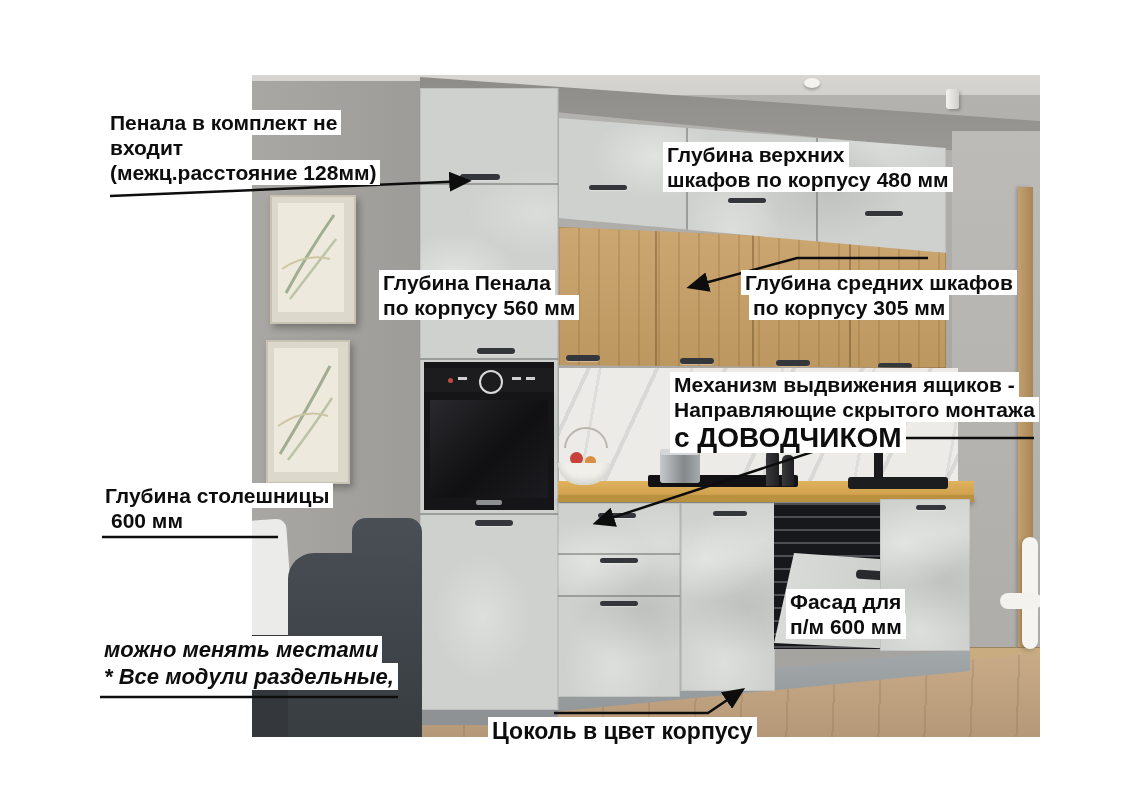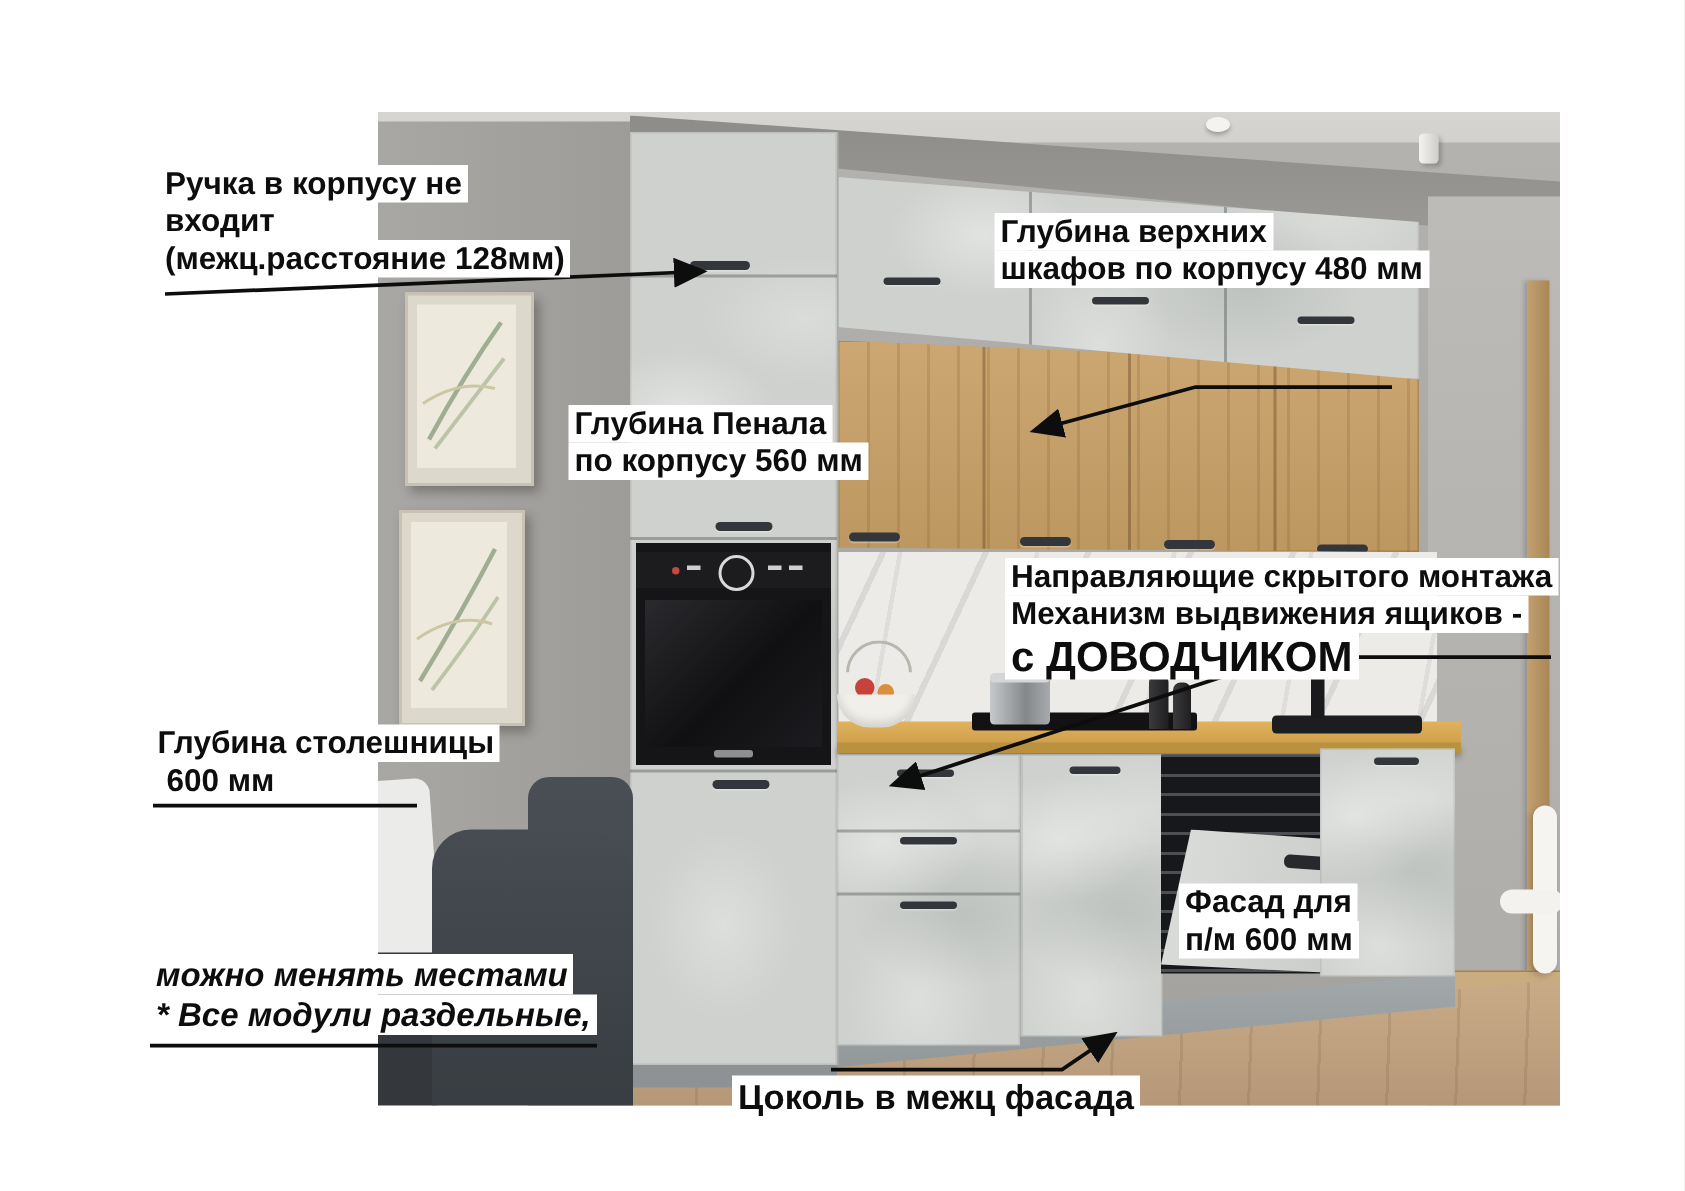--- a/index.html
+++ b/index.html
@@ -159,55 +159,59 @@
     <polyline class="ld" points="110,196 468,181" marker-end="url(#ah)"></polyline>
     <polyline class="ld" points="928,258 797,258 690,287" marker-end="url(#ah)"></polyline>
     <polyline class="ld" points="1034,438 846,438"></polyline>
     <polyline class="ld" points="858,437 596,523" marker-end="url(#ah)"></polyline>
     <polyline class="ld" points="102,537 278,537"></polyline>
     <polyline class="ld" points="100,697 398,697"></polyline>
     <polyline class="ld" points="554,713 708,713 742,690" marker-end="url(#ah)"></polyline>
   </svg>
 
   <div class="ann" style="left:106px;top:110px">
-    <span class="ln">Ручка в корпусу не</span>
+    <span class="ln">Пенала в комплект не</span>
     <span class="ln">входит</span>
     <span class="ln">(межц.расстояние 128мм)</span>
   </div>
 
   <div class="ann" style="left:663px;top:142px">
     <span class="ln">Глубина верхних</span>
     <span class="ln">шкафов по корпусу 480 мм</span>
   </div>
 
   <div class="ann" style="left:379px;top:270px">
     <span class="ln">Глубина Пенала</span>
     <span class="ln">по корпусу 560 мм</span>
   </div>
 
+  <div class="ann" style="left:741px;top:270px">
+    <span class="ln">Глубина средних шкафов</span>
+    <span class="ln" style="margin-left:8px">по корпусу 305 мм</span>
+  </div>
 
   <div class="ann" style="left:670px;top:372px">
+    <span class="ln">Механизм выдвижения ящиков -</span>
     <span class="ln">Направляющие скрытого монтажа</span>
-    <span class="ln">Механизм выдвижения ящиков -</span>
     <span class="ln emph">с ДОВОДЧИКОМ</span>
   </div>
 
   <div class="ann" style="left:101px;top:483px">
     <span class="ln">Глубина столешницы</span>
     <span class="ln" style="margin-left:6px">600 мм</span>
   </div>
 
 
   <div class="ann ann-italic" style="left:100px;top:636px">
     <span class="ln">можно менять местами</span>
     <span class="ln">* Все модули раздельные,</span>
   </div>
 
   <div class="ann" style="left:786px;top:589px">
     <span class="ln">Фасад для</span>
     <span class="ln">п/м 600 мм</span>
   </div>
 
   <div class="ann ann-plinth" style="left:488px;top:717px">
-    <span class="ln">Цоколь в межц фасада</span>
+    <span class="ln">Цоколь в цвет корпусу</span>
   </div>
 
 </div>
 
 </body></html>

